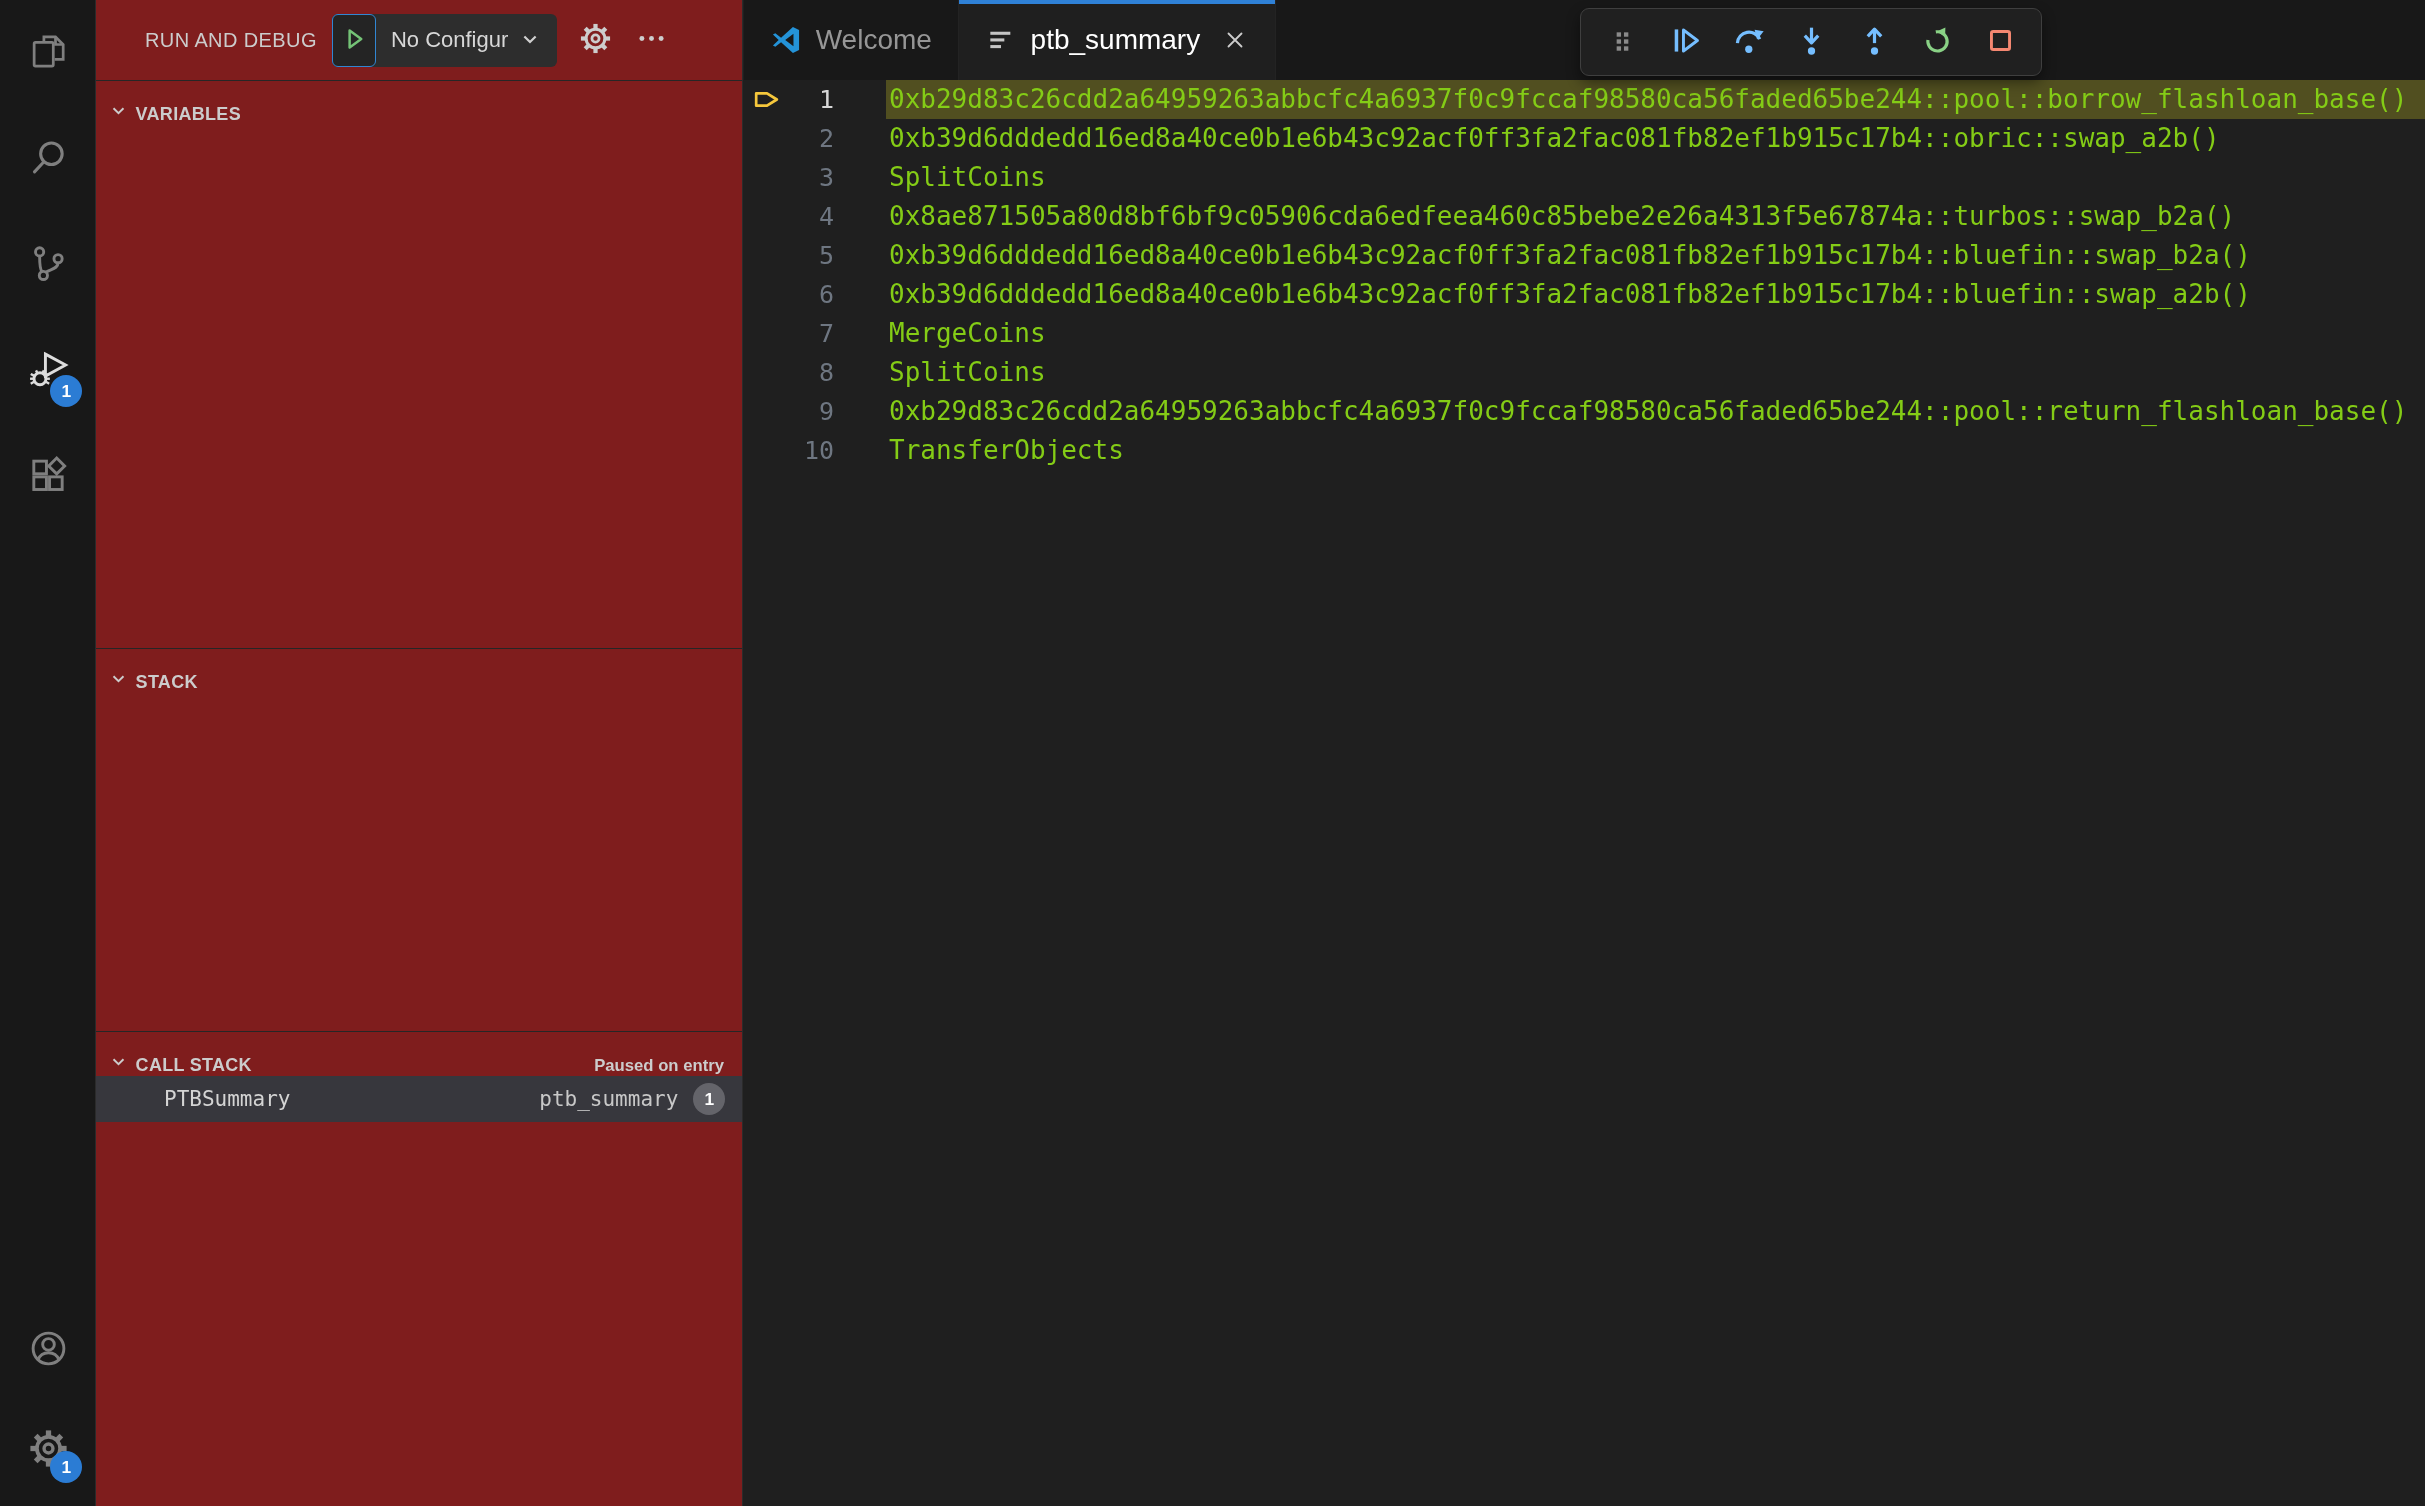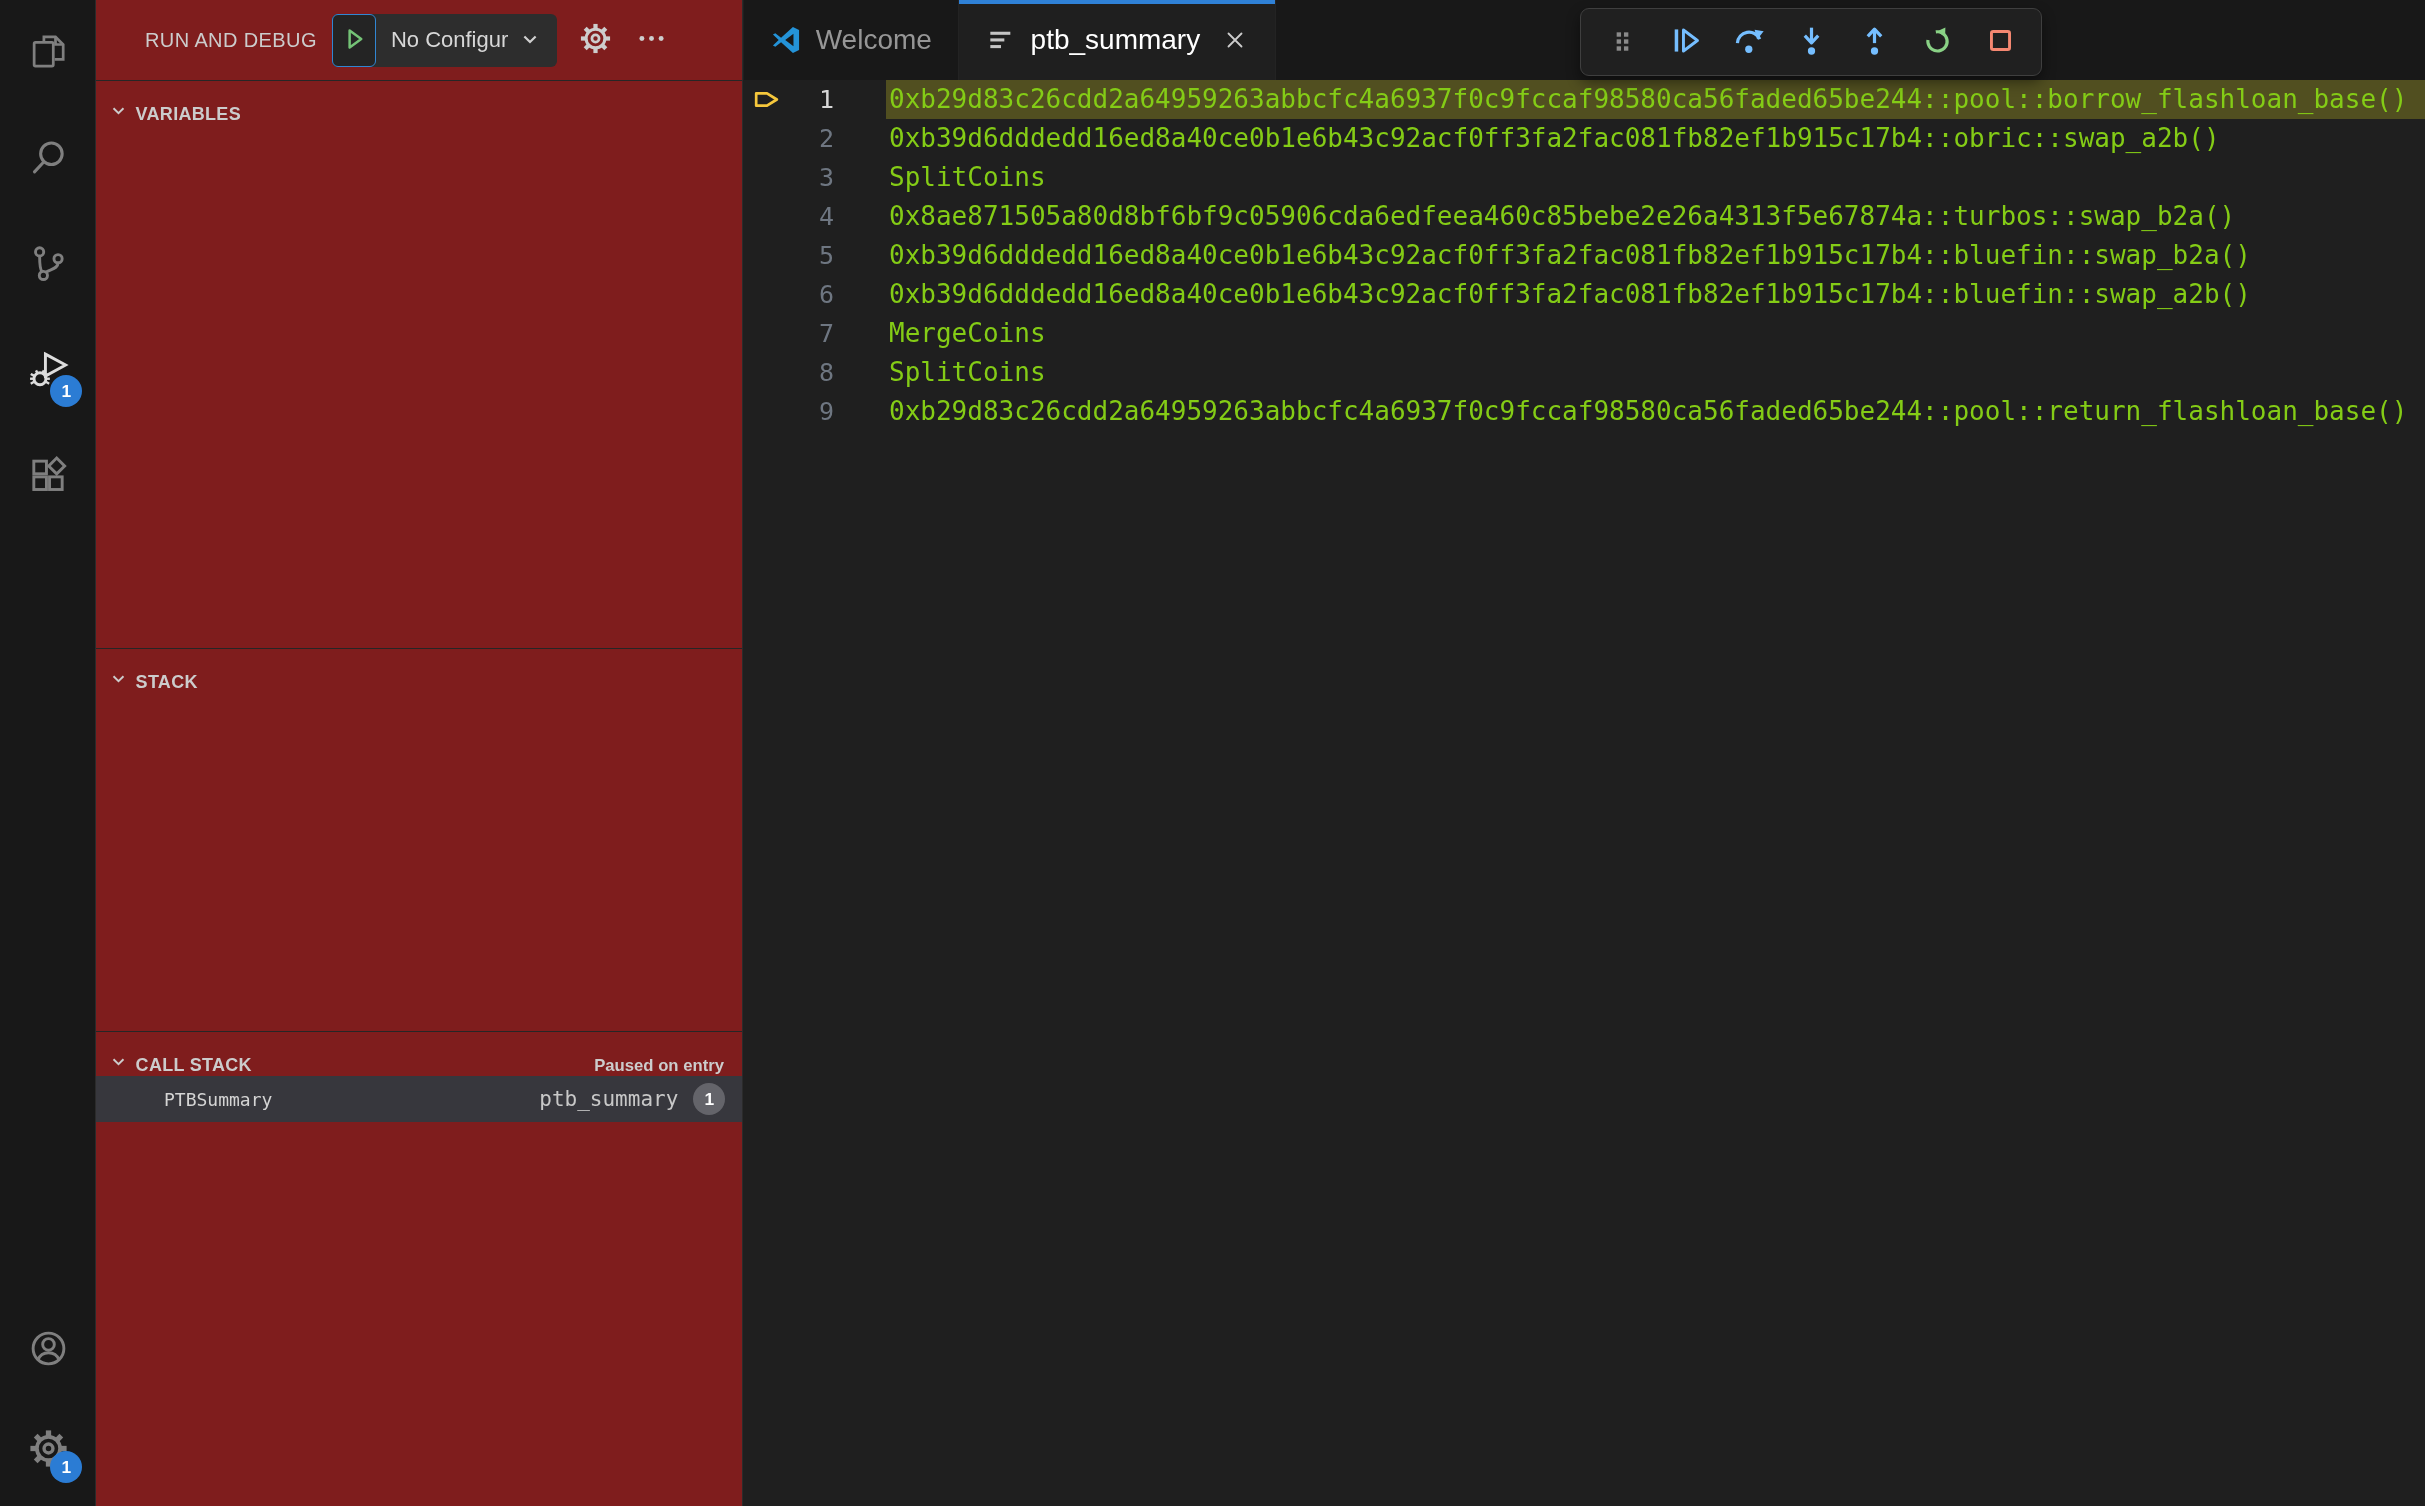--- a/index.html
+++ b/index.html
@@ -49,21 +49,21 @@
   .sec-label { margin-left:6px; font-size:18px; font-weight:700; color:#cccccc;
                letter-spacing:0.3px; white-space:nowrap; }
   .sec-status { margin-left:auto; font-size:16.7px; font-weight:700; color:#cccccc; white-space:nowrap; }
   .sec-variables { height:568px; flex:none; }
   .sec-watch { height:383px; flex:none; }
   .sec-callstack { height:436px; flex:none; }
   .sec-breakpoints { flex:1; }
 
   .frame-row { height:46px; flex:none; background:#37373d; display:flex; align-items:center;
                padding:0 16.7px 0 68px; cursor:pointer; }
-  .frame-name { font-family:"DejaVu Sans Mono", monospace; font-size:18px; color:#d4d4d4; }
+  .frame-name { font-family:"DejaVu Sans Mono", monospace; font-size:21px; color:#d4d4d4; }
   .frame-source { margin-left:auto; font-family:"DejaVu Sans Mono", monospace;
                   font-size:21px; color:#c8c8c8; }
   .frame-badge { margin-left:15px; min-width:32px; height:32px; border-radius:50%;
                  background:#64646a; color:#ffffff; font-size:17.4px; font-weight:700;
                  display:flex; align-items:center; justify-content:center; }
 
   
   .editor-area { position:absolute; left:744px; top:0; right:0; height:100%; background:#1f1f1f; }
   .tabbar { height:80px; background:#181818; display:flex; align-items:stretch; }
   .tab { display:flex; align-items:center; padding:0 26px; cursor:pointer;
@@ -418,17 +418,21 @@
         <span class="code">MergeCoins</span>
       </div>
       <div class="line">
         <span class="ln">8</span>
         <span class="code">SplitCoins</span>
       </div>
       <div class="line">
         <span class="ln">9</span>
         <span class="code">0xb29d83c26cdd2a64959263abbcfc4a6937f0c9fccaf98580ca56faded65be244::pool::return_flashloan_base()</span>
       </div>
+      <div class="line">
+        <span class="ln">10</span>
+        <span class="code">TransferObjects</span>
+      </div>
     </div>
   </div>
 
 </div>
 
 
 </body></html>

